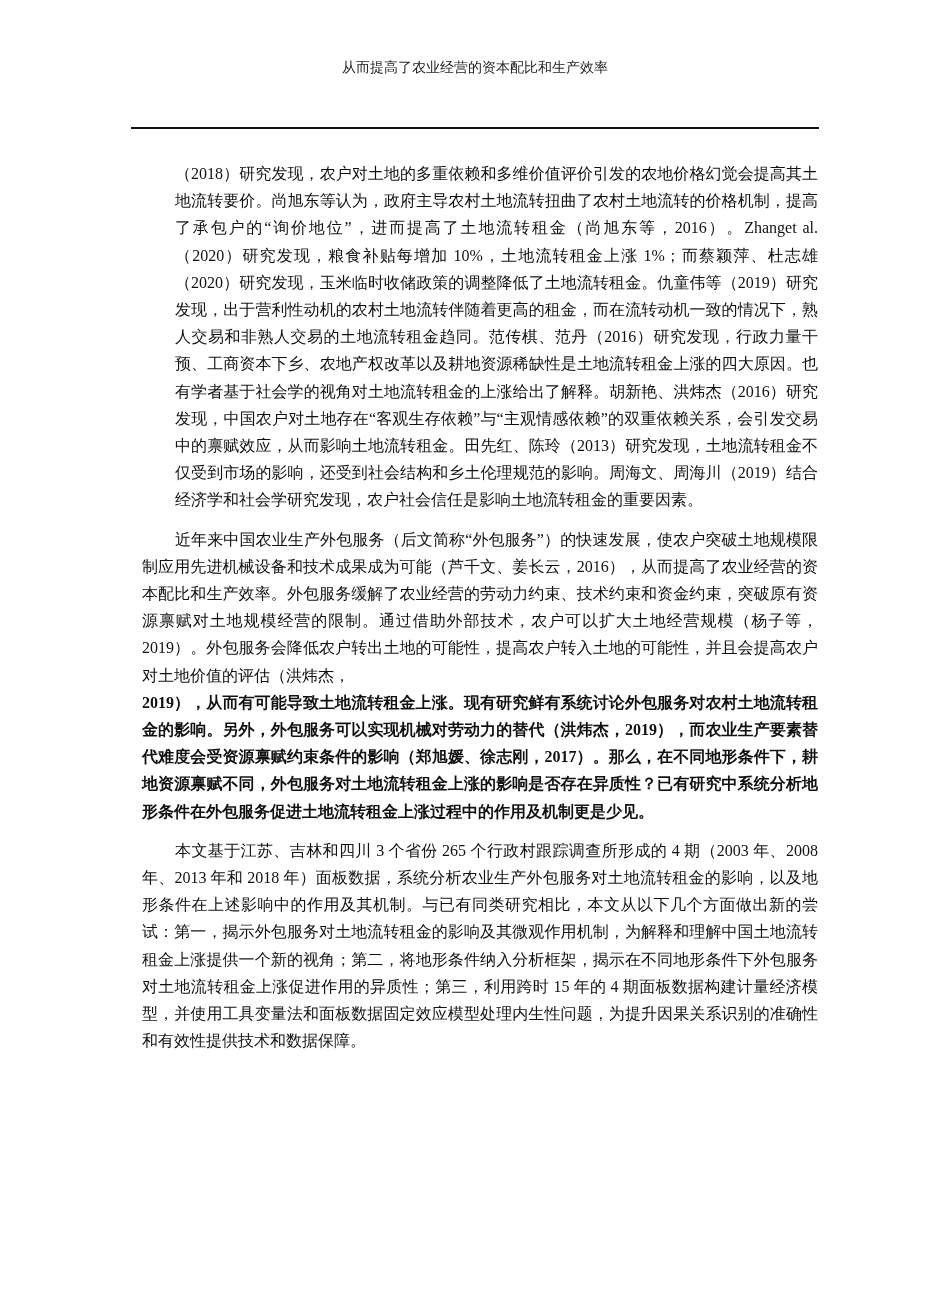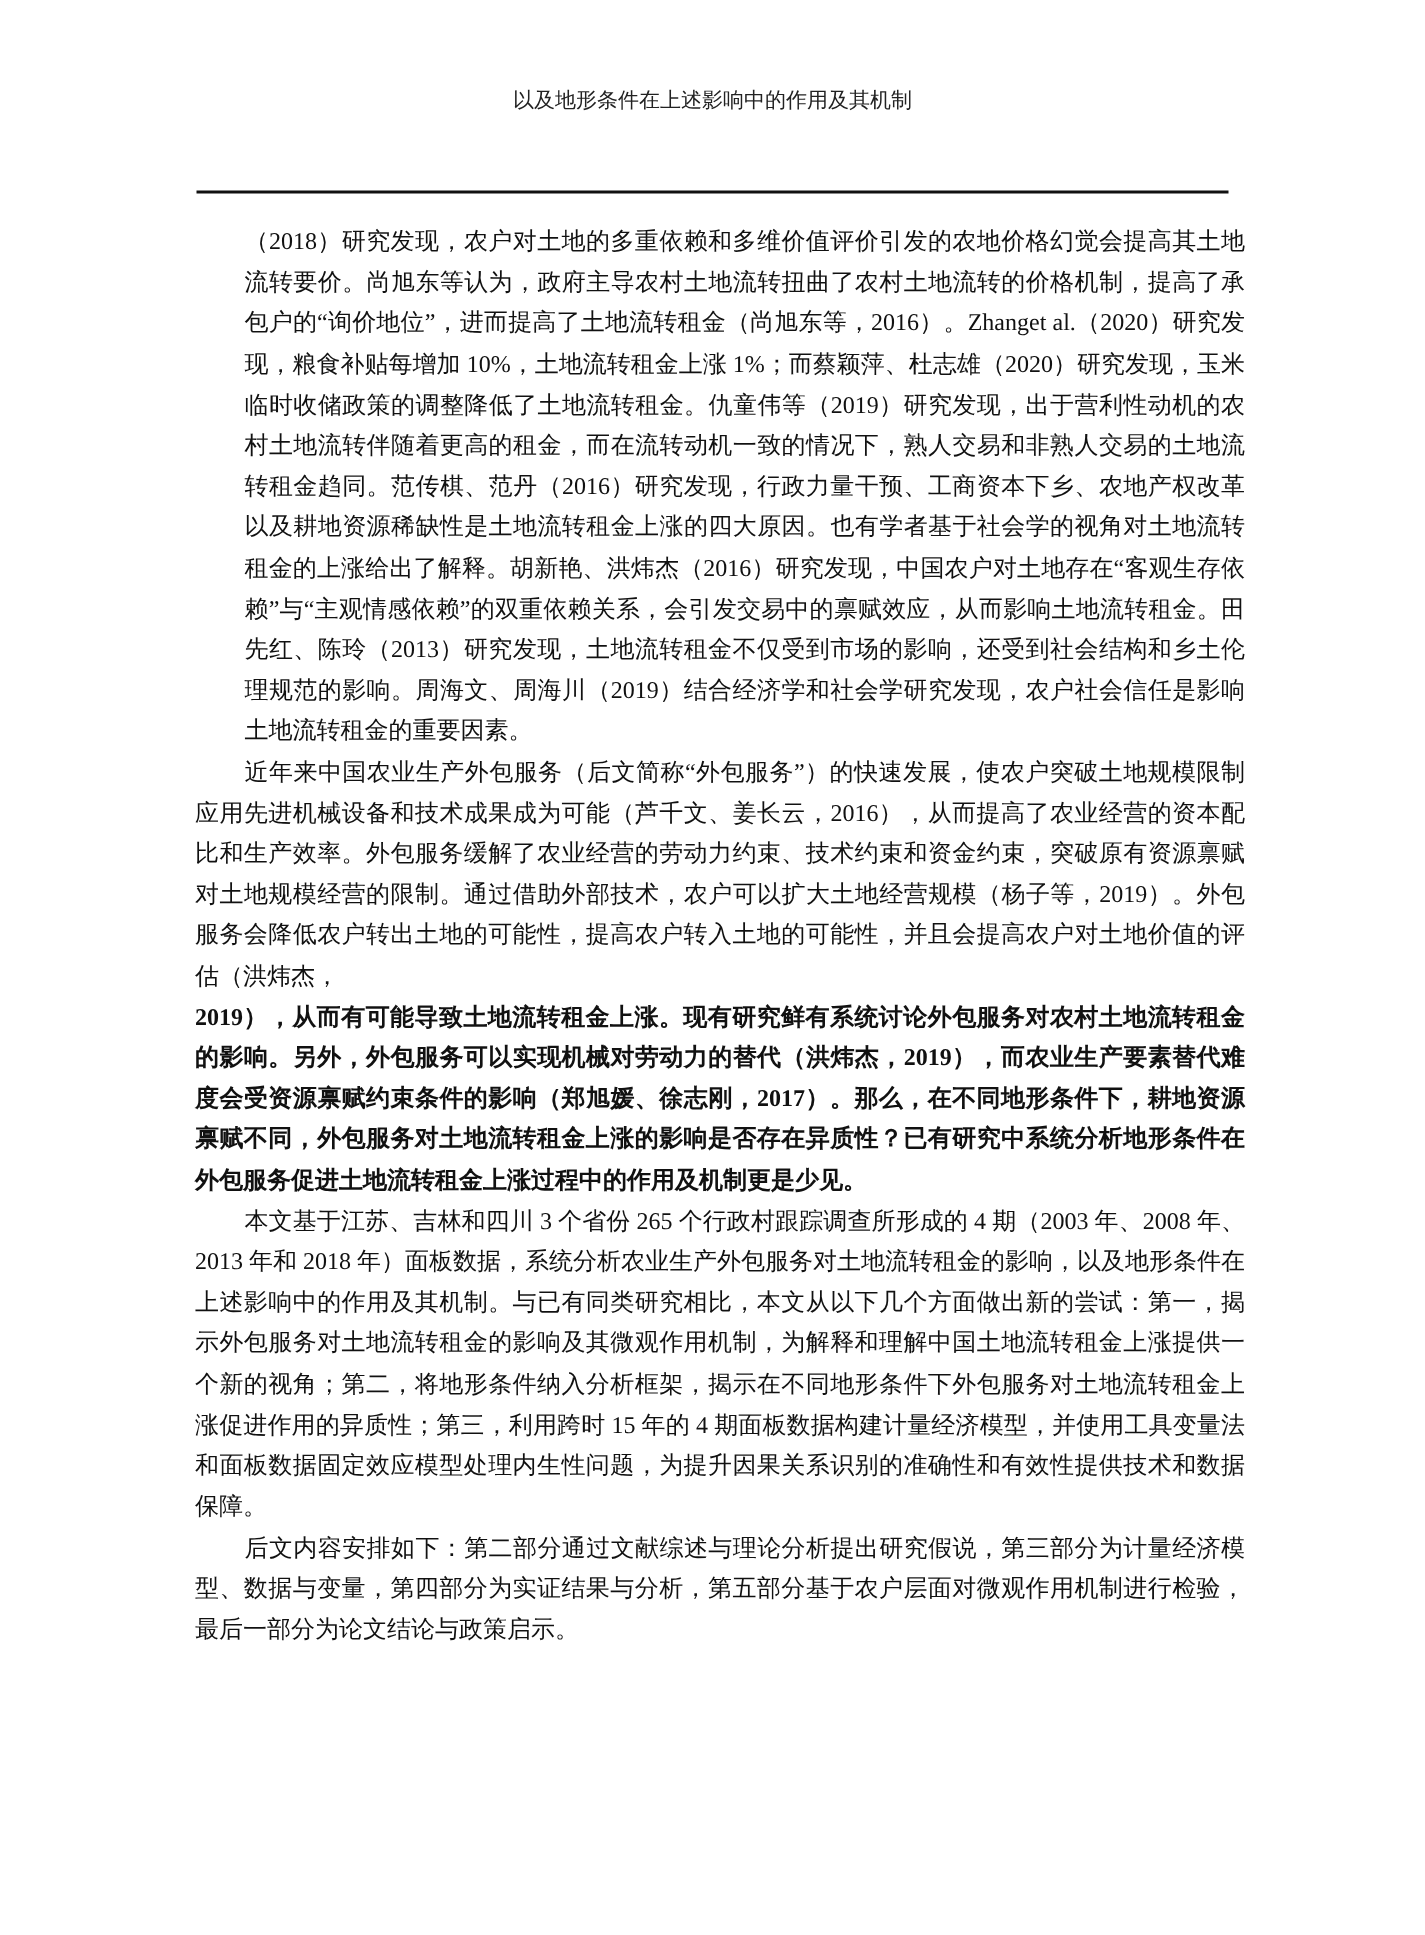--- a/index.html
+++ b/index.html
@@ -35,43 +35,42 @@
     }
     .content {
       position: absolute;
       top: 148px;
       left: 130px;
       width: 700px;
       font-size: 16px;
       line-height: 27.2px;
     }
     .para {
-      margin: 0;
+      margin: 12px;
       text-align: justify;
       text-justify: inter-ideograph;
     }
     .para.blockquote {
       padding-left: 33px;
     }
     .para.indent {
       text-indent: 33px;
     }
     .line-break-span {
       display: block;
       font-weight: bold;
     }
   </style>
 </head>
 <body>
 
-<div class="running-header">以及地形条件在上述影响中的作用及其机制</div>
+<div class="running-header">从而提高了农业经营的资本配比和生产效率</div>
 
 <div class="header-rule"></div>
 
 <div class="content">
   <p class="para blockquote">（2018）研究发现，农户对土地的多重依赖和多维价值评价引发的农地价格幻觉会提高其土地流转要价。尚旭东等认为，政府主导农村土地流转扭曲了农村土地流转的价格机制，提高了承包户的“询价地位”，进而提高了土地流转租金（尚旭东等，2016）。Zhanget al.（2020）研究发现，粮食补贴每增加 10%，土地流转租金上涨 1%；而蔡颖萍、杜志雄（2020）研究发现，玉米临时收储政策的调整降低了土地流转租金。仇童伟等（2019）研究发现，出于营利性动机的农村土地流转伴随着更高的租金，而在流转动机一致的情况下，熟人交易和非熟人交易的土地流转租金趋同。范传棋、范丹（2016）研究发现，行政力量干预、工商资本下乡、农地产权改革以及耕地资源稀缺性是土地流转租金上涨的四大原因。也有学者基于社会学的视角对土地流转租金的上涨给出了解释。胡新艳、洪炜杰（2016）研究发现，中国农户对土地存在“客观生存依赖”与“主观情感依赖”的双重依赖关系，会引发交易中的禀赋效应，从而影响土地流转租金。田先红、陈玲（2013）研究发现，土地流转租金不仅受到市场的影响，还受到社会结构和乡土伦理规范的影响。周海文、周海川（2019）结合经济学和社会学研究发现，农户社会信任是影响土地流转租金的重要因素。</p>
 
   <p class="para indent"><span>近年来中国农业生产外包服务（后文简称“外包服务”）的快速发展，使农户突破土地规模限制应用先进机械设备和技术成果成为可能（芦千文、姜长云，2016），从而提高了农业经营的资本配比和生产效率。外包服务缓解了农业经营的劳动力约束、技术约束和资金约束，突破原有资源禀赋对土地规模经营的限制。通过借助外部技术，农户可以扩大土地经营规模（杨子等，2019）。外包服务会降低农户转出土地的可能性，提高农户转入土地的可能性，并且会提高农户对土地价值的评估（洪炜杰，</span><span class="line-break-span" style="text-indent:0">2019），从而有可能导致土地流转租金上涨。现有研究鲜有系统讨论外包服务对农村土地流转租金的影响。另外，外包服务可以实现机械对劳动力的替代（洪炜杰，2019），而农业生产要素替代难度会受资源禀赋约束条件的影响（郑旭媛、徐志刚，2017）。那么，在不同地形条件下，耕地资源禀赋不同，外包服务对土地流转租金上涨的影响是否存在异质性？已有研究中系统分析地形条件在外包服务促进土地流转租金上涨过程中的作用及机制更是少见。</span></p>
 
   <p class="para indent">本文基于江苏、吉林和四川 3 个省份 265 个行政村跟踪调查所形成的 4 期（2003 年、2008 年、2013 年和 2018 年）面板数据，系统分析农业生产外包服务对土地流转租金的影响，以及地形条件在上述影响中的作用及其机制。与已有同类研究相比，本文从以下几个方面做出新的尝试：第一，揭示外包服务对土地流转租金的影响及其微观作用机制，为解释和理解中国土地流转租金上涨提供一个新的视角；第二，将地形条件纳入分析框架，揭示在不同地形条件下外包服务对土地流转租金上涨促进作用的异质性；第三，利用跨时 15 年的 4 期面板数据构建计量经济模型，并使用工具变量法和面板数据固定效应模型处理内生性问题，为提升因果关系识别的准确性和有效性提供技术和数据保障。</p>
 
-  <p class="para indent">后文内容安排如下：第二部分通过文献综述与理论分析提出研究假说，第三部分为计量经济模型、数据与变量，第四部分为实证结果与分析，第五部分基于农户层面对微观作用机制进行检验，最后一部分为论文结论与政策启示。</p>
 </div>
 
 </body></html>

